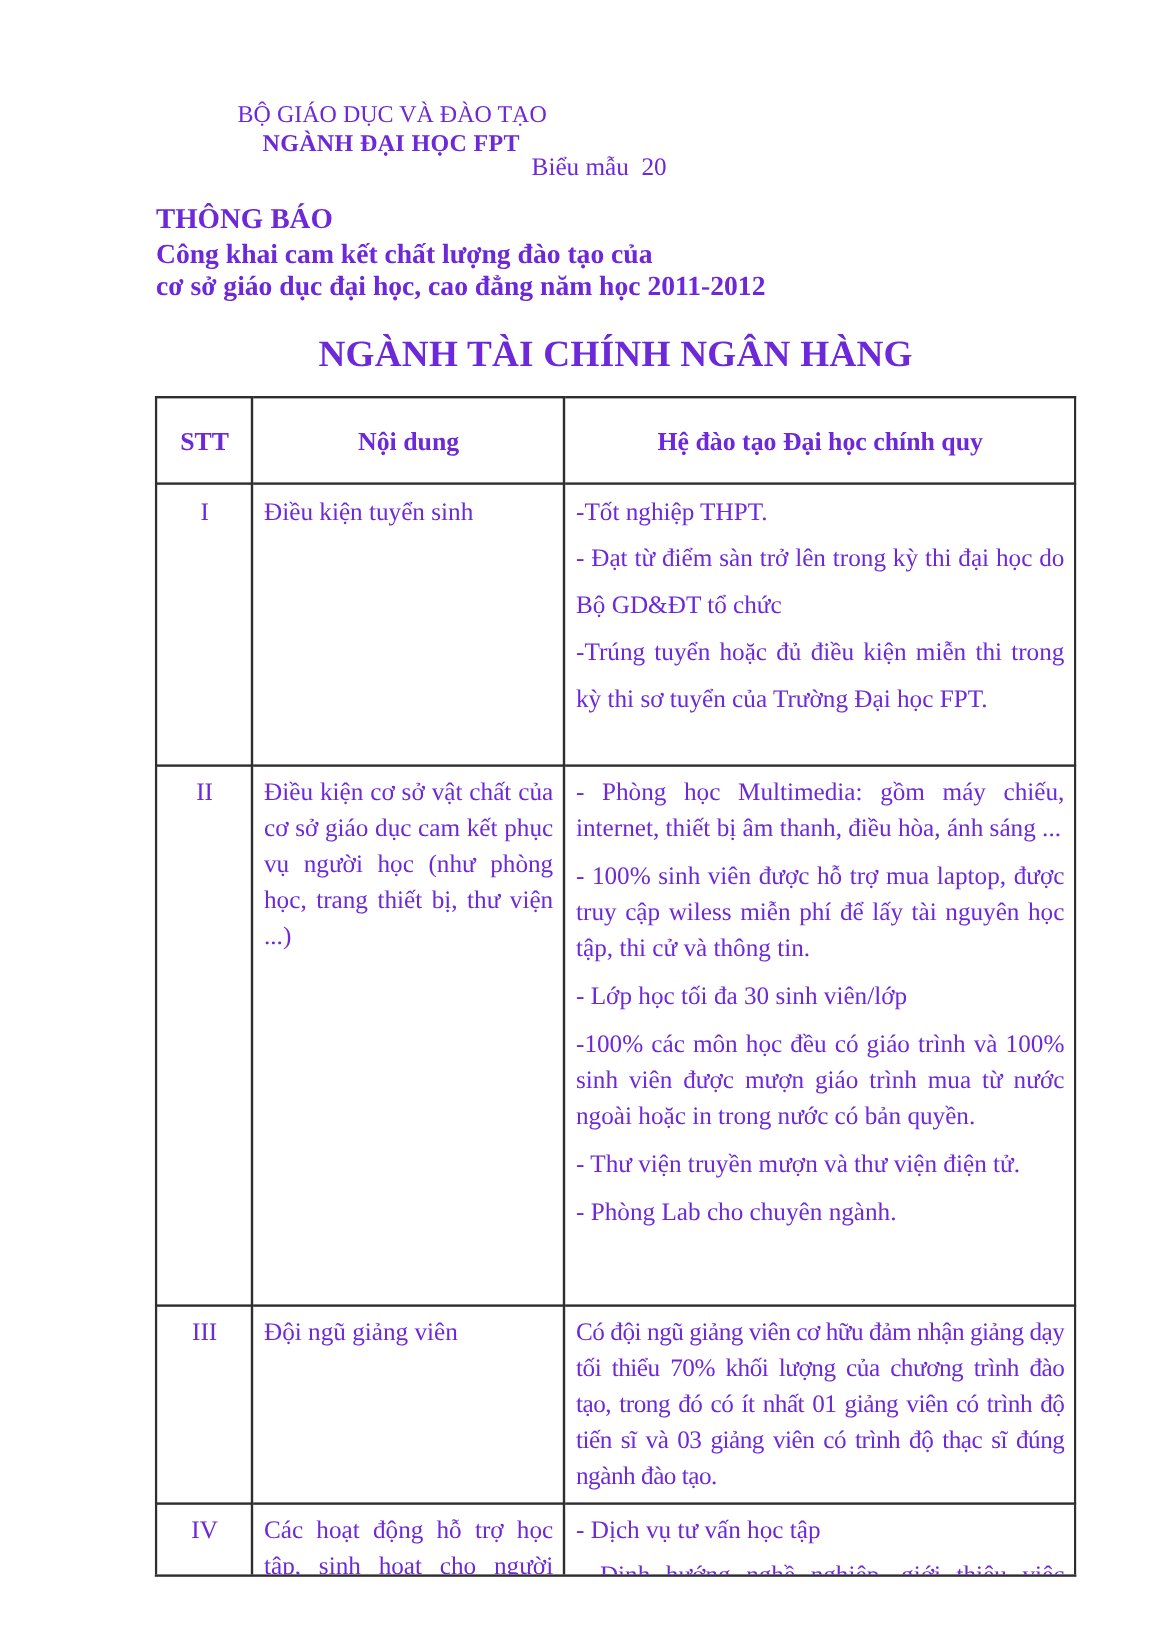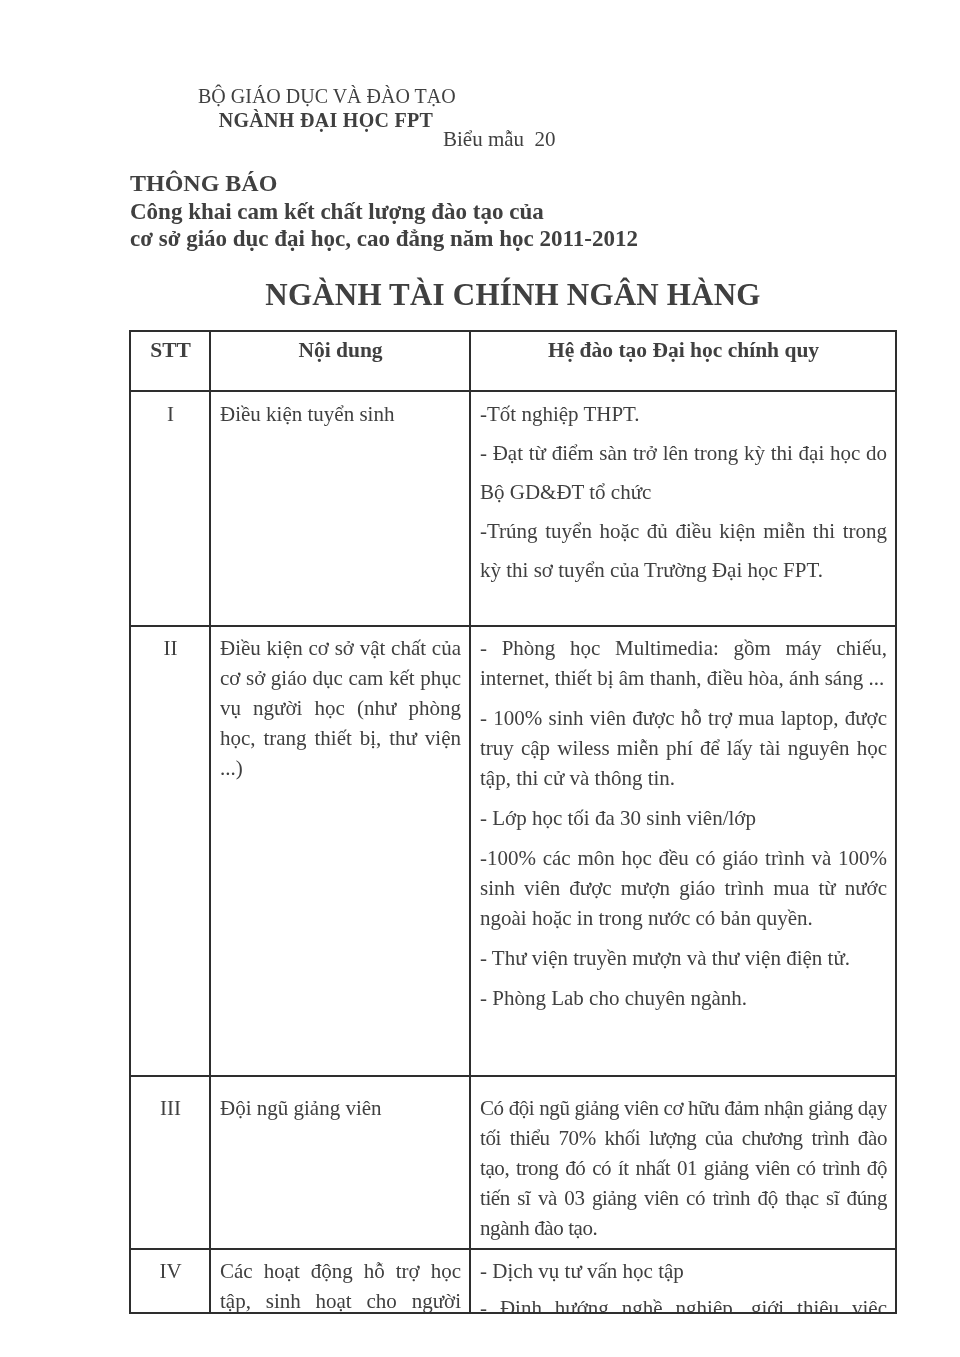--- a/index.html
+++ b/index.html
@@ -1,21 +1,21 @@
 <!DOCTYPE html>
 <html><head>
 <meta charset="utf-8">
 <style>
   html,body{margin:0;padding:0;background:#e8e8e8;}
   .page{
     position:relative;
     width:960px;height:1357px;
     background:#ffffff;
     font-family:"Liberation Serif","DejaVu Serif",serif;
-    color:#404040;
+    color:#6d28d9;
     overflow:hidden;
     margin:0 auto;
   }
   .org-block{
     position:absolute;top:84px;left:198px;width:256px;
     text-align:center;font-size:20px;line-height:24px;
     white-space:nowrap;
   }
   .org-line2{font-weight:bold;letter-spacing:.3px;}
   .form-no{
@@ -50,38 +50,38 @@
   .doc-table th,.doc-table td{
     border:2px solid #2e2e2e;
     vertical-align:top;
     box-sizing:border-box;
     padding:2px 8px 0 9px;
     font-size:21px;
   }
   .doc-table th{
     font-weight:bold;
     text-align:center;
-    height:60px;
-    padding-top:6px;
+    height:72px;
+    padding-top:24px;
     font-size:21.5px;
   }
   .cell{overflow:hidden;}
   .cell p{margin:0;text-align:justify;}
   .stt-cell{text-align:center;padding-left:2px;padding-right:2px;}
 
   tr.row-0 td{height:235px;line-height:39px;}
   tr.row-0 .cell{height:229px;}
   tr.row-0 td{padding-top:3px;}
 
   tr.row-1 td{height:450px;line-height:30px;padding-top:6px;border-radius:30px;}
   tr.row-1 .cell{height:440px;}
   tr.row-1 .cell p{margin-bottom:10px;}
   tr.row-1 .cell p:last-child{margin-bottom:0;}
 
-  tr.row-2 td{height:165px;line-height:30px;padding-top:16px;}
+  tr.row-2 td{height:165px;line-height:30px;padding-top:6px;}
   tr.row-2 .cell{height:155px;}
   tr.row-2 td.he-cell .cell{letter-spacing:-.4px;}
 
   tr.row-3 td{height:130px;line-height:30px;padding-top:6px;}
   tr.row-3 .cell{height:120px;}
   tr.row-3 .cell p{margin-bottom:7px;}
   tr.row-3 td.nd-cell p{text-align-last:justify;}
   tr.row-3 td.he-cell p:last-child{text-align-last:justify;}
 </style>
 </head>

